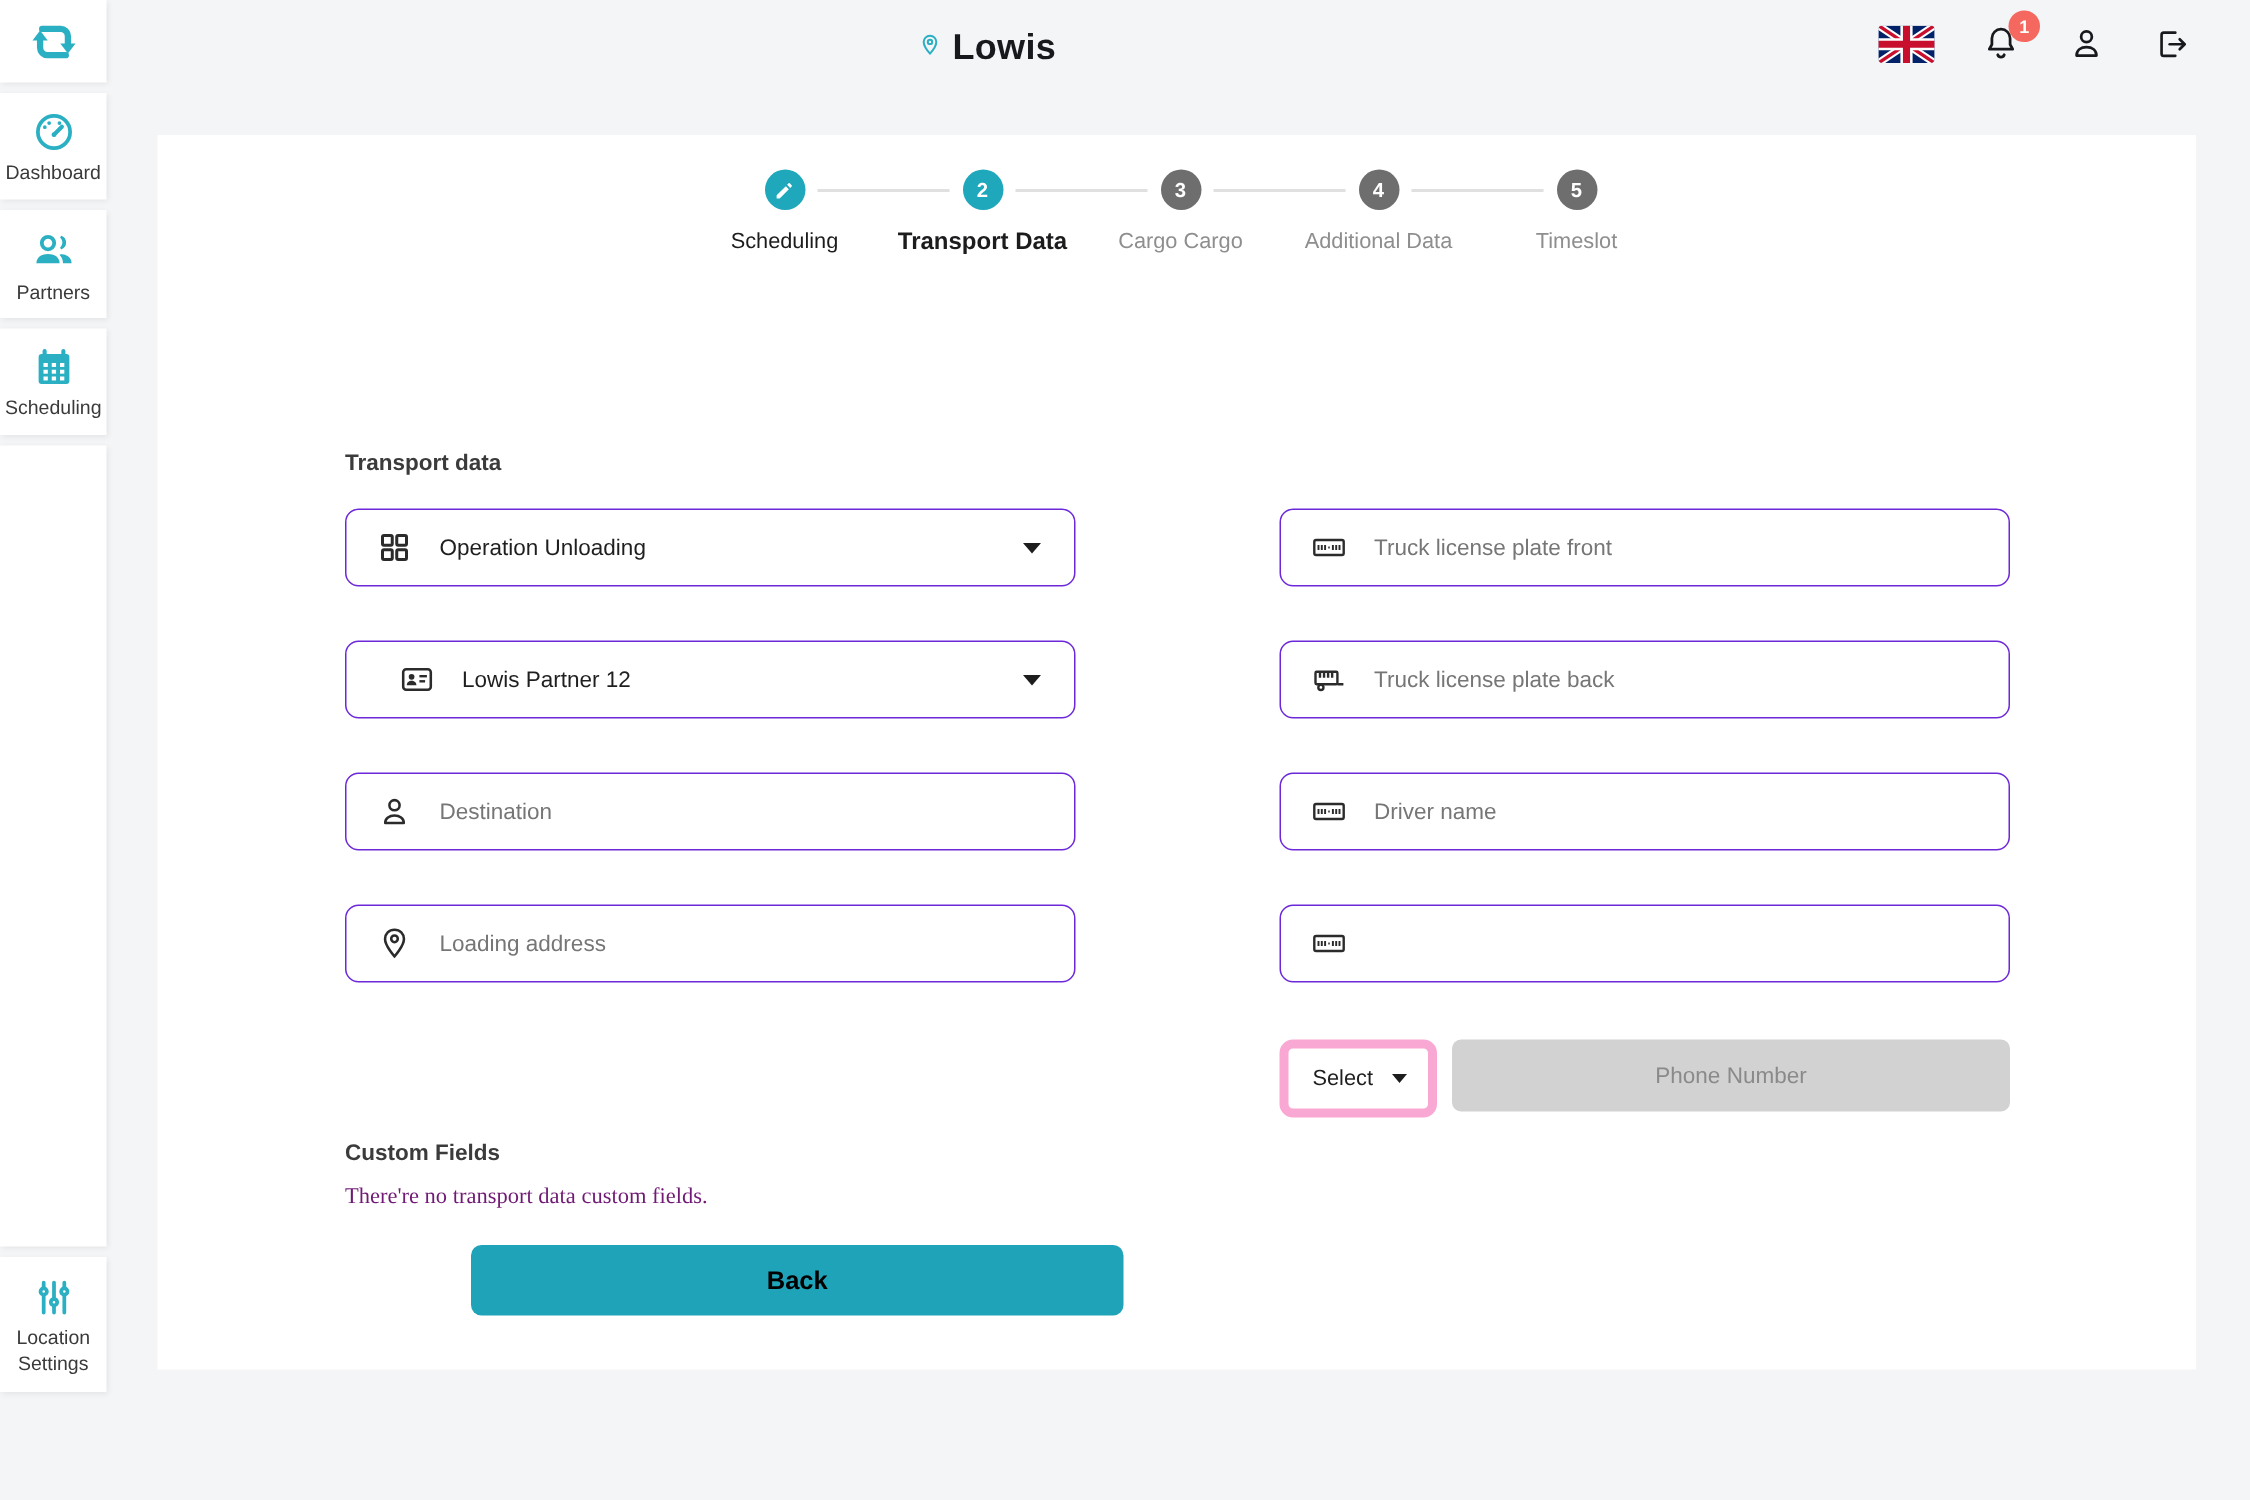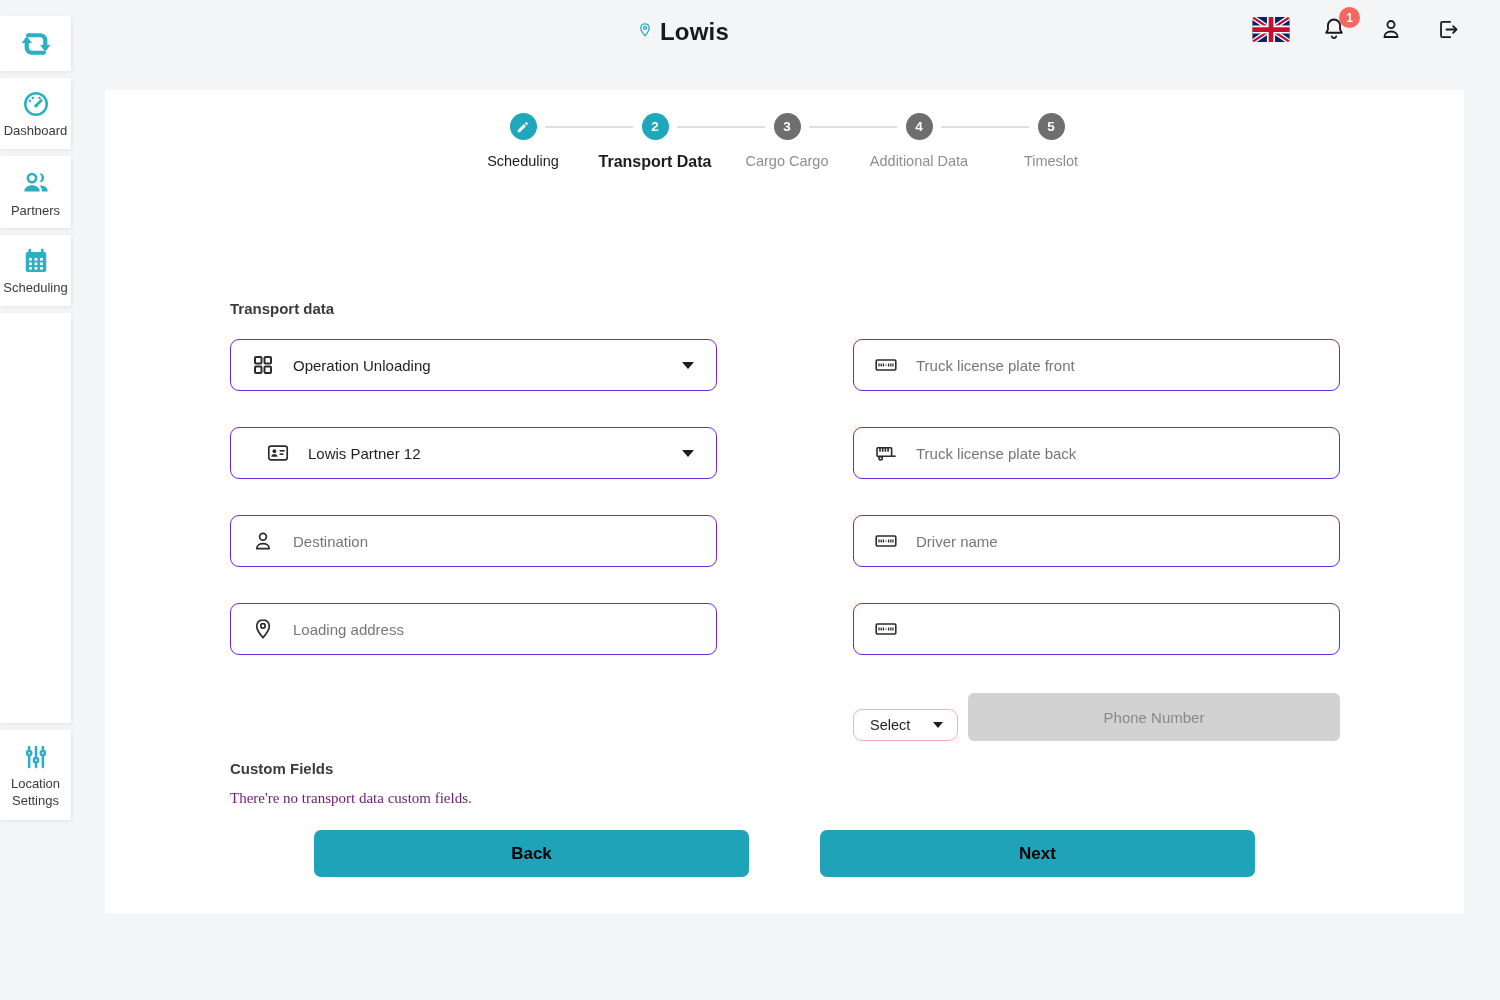--- a/index.html
+++ b/index.html
@@ -7,42 +7,42 @@
   body {
     font-family:"Liberation Sans", sans-serif;
     background:#f4f5f7;
     position:relative;
     overflow:hidden;
     color:#1f1f1f;
   }
 
   
   .title-wrap {
-    position:absolute; left:637px; top:18px;
+    position:absolute; left:612px; top:18px;
     display:flex; align-items:center; gap:7px;
     z-index:3;
   }
   .title-wrap h1 { font-size:24px; font-weight:700; color:#17191c; letter-spacing:.2px; }
   .topbar-actions {
     position:absolute; right:40px; top:16px;
     display:flex; align-items:center; gap:31px; z-index:3;
   }
   .icon-btn { position:relative; background:none; border:none; cursor:pointer; display:flex; align-items:center; }
   .flag-btn svg { width:38px; height:25px; display:block; border-radius:3px; }
   .badge {
     position:absolute; top:-9px; right:-13px;
     width:21px; height:21px; border-radius:50%;
     background:#f4685f; color:#fff;
     font-size:12px; font-weight:700;
     display:flex; align-items:center; justify-content:center;
   }
 
   
   .sidebar {
-    position:absolute; left:0; top:16px; width:71px; height:804px;
+    position:absolute; left:0; top:0; width:71px; height:928px;
     display:flex; flex-direction:column; gap:7px; z-index:5;
   }
   .side-block {
     background:#fff; box-shadow:1px 1px 4px rgba(0,0,0,.07);
     text-align:center;
   }
   .logo-block { height:55px; display:flex; align-items:center; justify-content:center; cursor:pointer; }
   .nav-item { padding:11px 2px 9px; cursor:pointer; }
   .nav-item svg { display:block; margin:0 auto; }
   .nav-label { font-size:13px; color:#3a3a3a; margin-top:3px; line-height:1.35; }
@@ -91,23 +91,23 @@
   }
   .f-input::placeholder { color:#767676; opacity:1; }
   .caret {
     position:absolute; right:22px; width:0; height:0;
     border-left:6.5px solid transparent; border-right:6.5px solid transparent;
     border-top:7.5px solid #1d1d1d;
   }
   .caret.small { right:14px; border-left-width:5.5px; border-right-width:5.5px; border-top-width:6.5px; }
 
   .mini-select {
-    position:absolute; width:105px; height:32px;
-    border:1px solid #f9a8d4; border-radius:9px; background:#fff;
-    display:flex; align-items:center; padding:0 16px; cursor:pointer;margin-top:16px;
+    position:absolute; width:105px; height:52px;
+    border:6px solid #f9a8d4; border-radius:9px; background:#fff;
+    display:flex; align-items:center; padding:0 16px; cursor:pointer;
   }
   .mini-select .f-value { font-size:14.5px; }
   .phone-input {
     position:absolute; width:372px; height:48px;
     background:#d2d2d2; border:none; border-radius:6px;
     text-align:center; font-family:inherit; font-size:15px; color:#7f1d1d;
   }
   .phone-input::placeholder { color:#8a8a8a; opacity:1; }
 
   .empty-text { position:absolute; font-size:15px; color:#701a75;font-family:Liberation Serif, serif; }
@@ -350,14 +350,13 @@
   <div class="mini-select" style="left:748px; top:603px;">
     <span class="f-value">Select</span>
     <span class="caret small"></span>
   </div>
   <input class="phone-input" style="left: 863px; top: 603px;" disabled="" placeholder="Phone Number">
 
   <div class="section-heading" style="left:125px; top:670px;">Custom Fields</div>
   <div class="empty-text" style="left:125px; top:700px;">There're no transport data custom fields.</div>
 
   <button class="btn" style="left:209px; top:740px;">Back</button>
-  <button class="btn" style="left:715px; top:740px;">Next</button>
 </main>
 
 </body></html>

